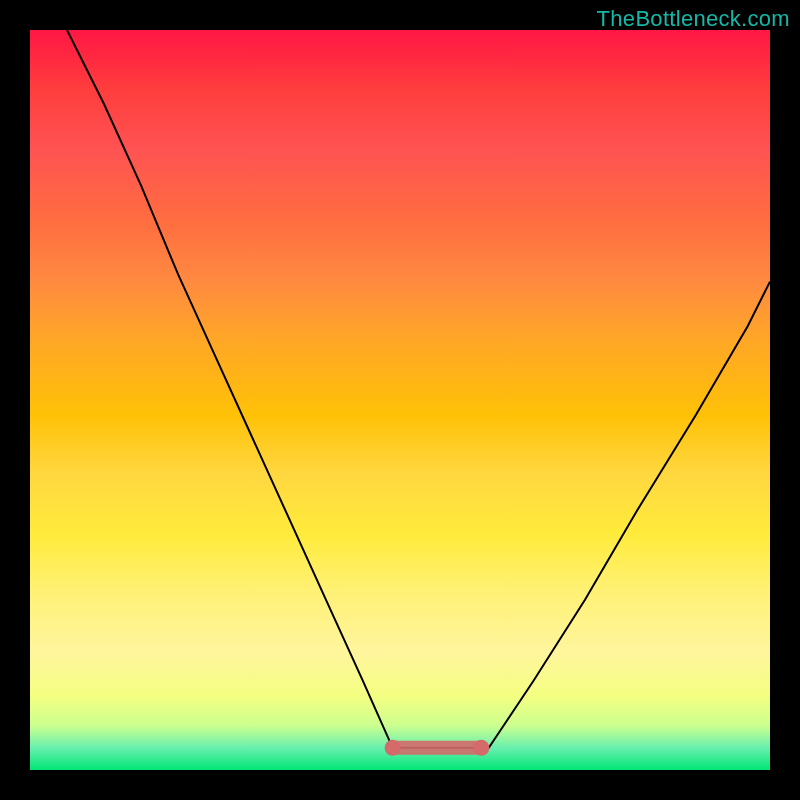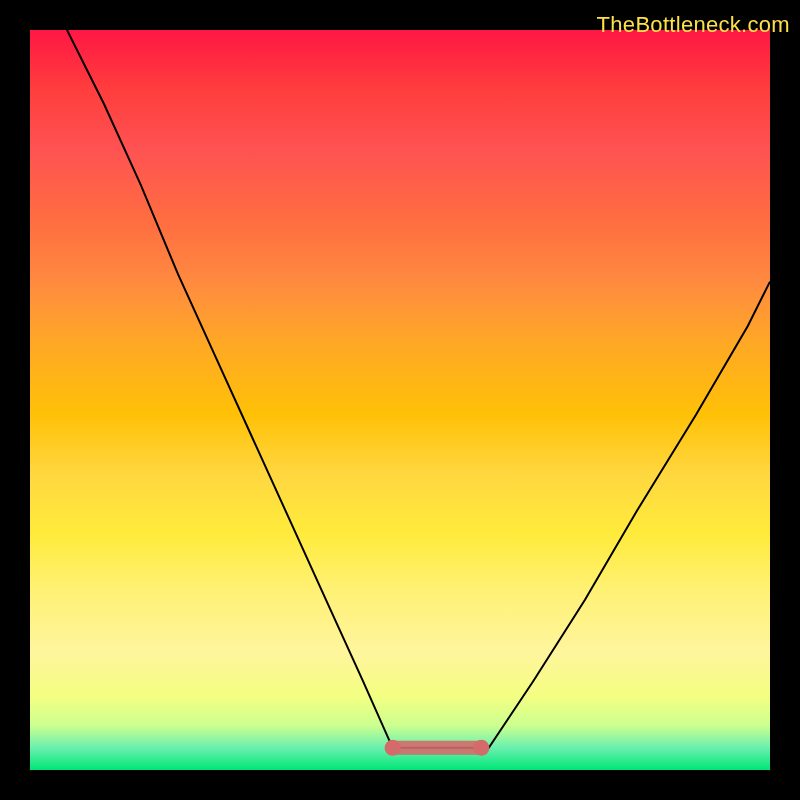--- a/index.html
+++ b/index.html
@@ -37,23 +37,23 @@
       #fff176 76%,
       #fff59d 84%,
       #f4ff81 90%,
       #ccff90 94%,
       #69f0ae 97%,
       #00e676 100%
     );
   }
   .watermark {
     position: absolute;
-    top: 12px;
+    top: 6px;
     right: 10px;
-    color: #fde047;
+    color: #14b8a6;
     font-size: 22px;
     font-weight: 500;
     letter-spacing: 0.3px;
     z-index: 5;
   }
   svg.curve {
     position: absolute;
     left: 0;
     top: 0;
     width: 740px;

